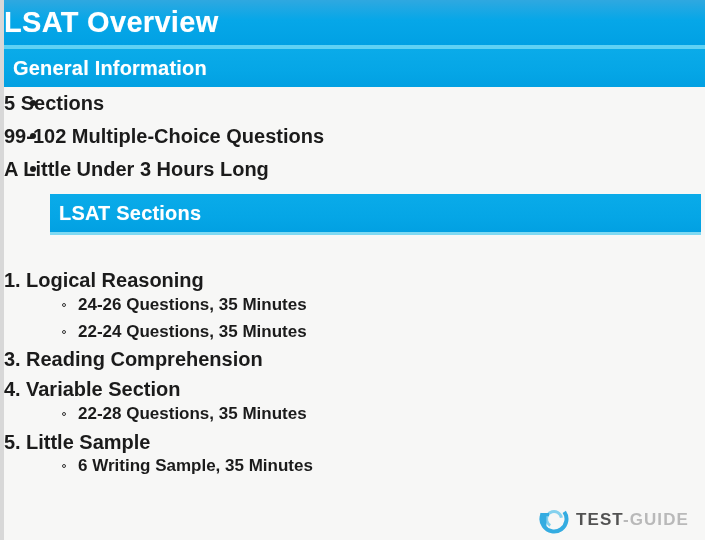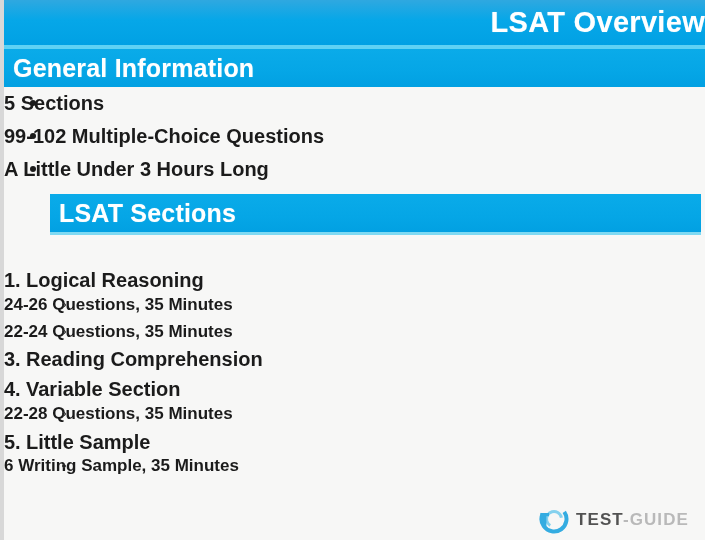--- a/index.html
+++ b/index.html
@@ -28,21 +28,21 @@
   
   .title-bar {
     position: absolute;
     left: 0;
     top: 0;
     right: 0;
     height: 45px;
     background: linear-gradient(180deg, #2fa8e0 0%, #06a7e8 45%, #01a1e4 100%);
     display: flex;
     align-items: center;
-    justify-content: flex-end;
+    justify-content: flex-start;
   }
   .title-text {
     color: #ffffff;
     font-size: 29px;
     font-weight: bold;
     letter-spacing: 0.3px;
     line-height: 1;
     text-shadow: 0 0 1px rgba(255,255,255,0.45);
   }
 
@@ -64,21 +64,21 @@
     display: flex;
     align-items: center;
     box-sizing: border-box;
     padding-left: 9px;
   }
   .section-bar.general { top: 49px; right: 0; }
   .section-bar.sections { top: 194px; right: 4px; margin-left: 46px; }
 
   .section-bar-text {
     color: #ffffff;
-    font-size: 25px;
+    font-size: 20px;
     font-weight: bold;
     line-height: 1;
     letter-spacing: 0.2px;
     text-shadow: 0 0 1px rgba(255,255,255,0.4);
   }
   .section-bar.sections::after {
     content: "";
     position: absolute;
     left: 0;
     right: 0;
@@ -138,20 +138,21 @@
     white-space: nowrap;
   }
   .sec-num {
     display: inline-block;
     min-width: 22px;
     margin-left: -22px;
     font-weight: bold;
   }
   .sec-sub {
     position: relative;
+    padding-left: 74px;
     font-size: 17px;
     font-weight: bold;
     color: #1b1b1b;
     line-height: 1.35;
     white-space: nowrap;
   }
   .sec-sub::before {
     content: "";
     position: absolute;
     left: 58px;

